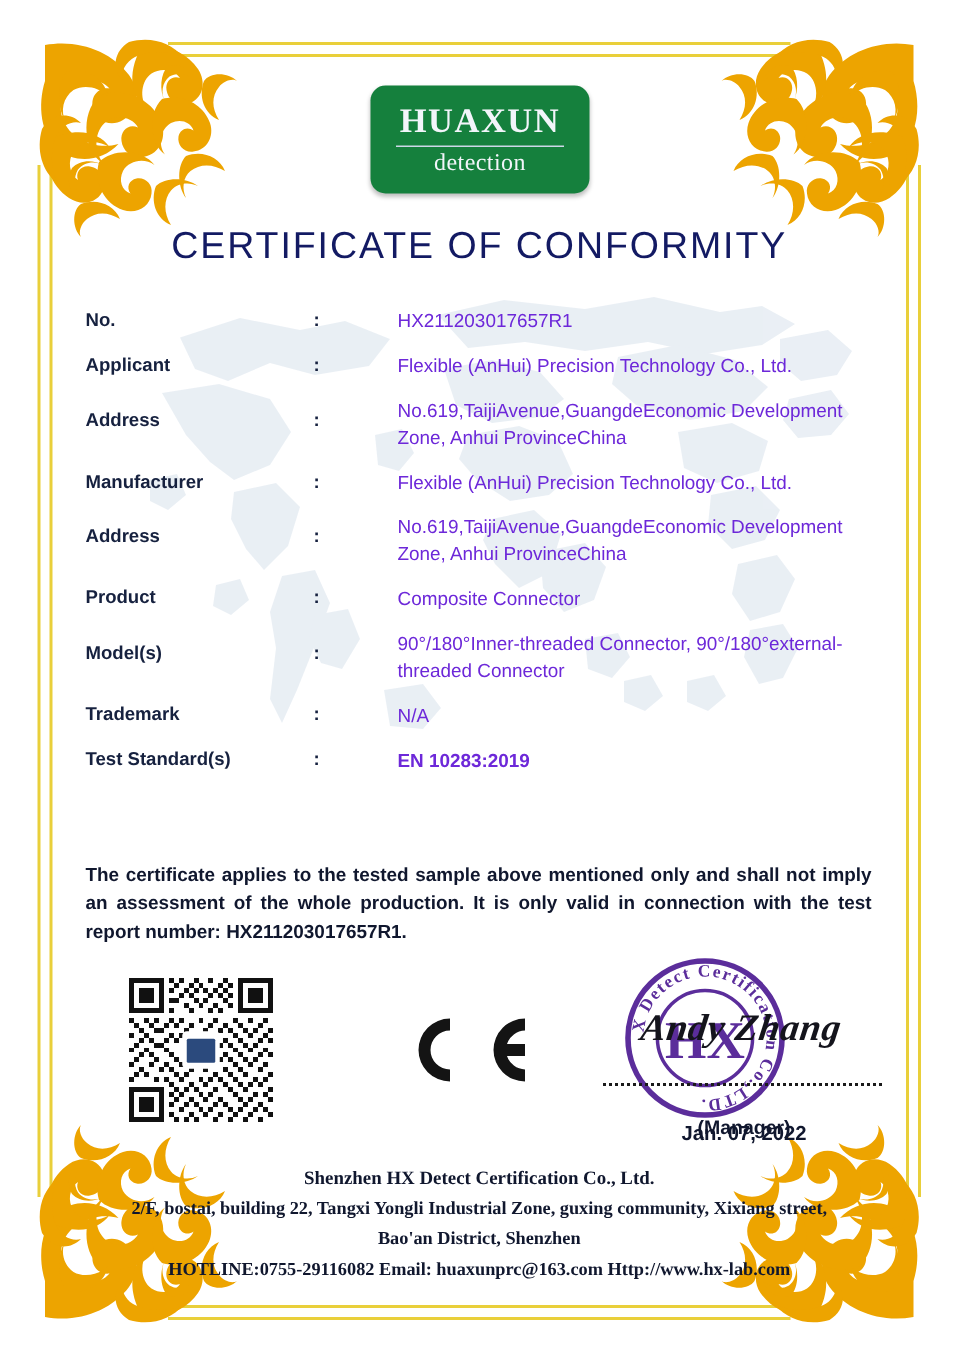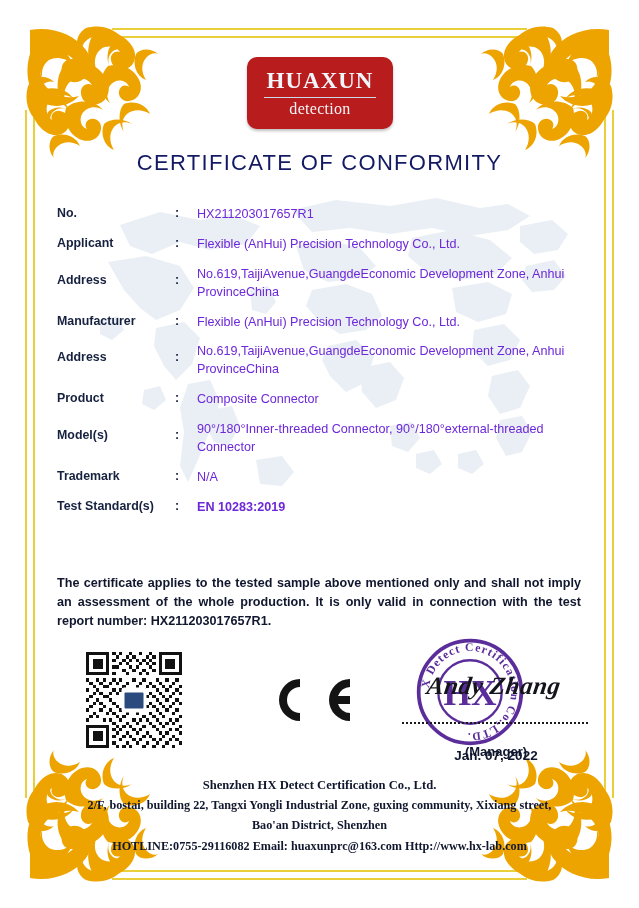--- a/index.html
+++ b/index.html
@@ -27,36 +27,36 @@
   
   .orn{position:absolute;width:150px;height:150px;z-index:4;pointer-events:none;}
   .orn svg{width:100%;height:100%;display:block;}
   .orn-tl{left:8px;top:8px;}
   .orn-tr{right:8px;top:8px;transform:scaleX(-1);}
   .orn-bl{left:8px;bottom:8px;transform:scaleY(-1);}
   .orn-br{right:8px;bottom:8px;transform:scale(-1,-1);}
 
   
   .logo{position:absolute;left:247px;top:57px;width:146px;height:72px;
-        background:#b91c1c;border-radius:10px;z-index:5;
+        background:#15803d;border-radius:10px;z-index:5;
         box-shadow:0 2px 3px rgba(0,0,0,.25);
         display:flex;flex-direction:column;align-items:center;justify-content:center;}
   .logo-top{color:#f2f5fa;font-family:"Liberation Serif",serif;font-size:23px;
             font-weight:700;letter-spacing:1px;line-height:1;padding-bottom:2px;}
   .logo-rule{width:112px;height:1px;background:#cdd8e8;margin:3px 0 3px;}
   .logo-bot{color:#f2f5fa;font-family:"Liberation Serif",serif;font-size:16px;
             line-height:1;letter-spacing:.3px;}
 
   
   .title{position:absolute;left:0;right:0;top:150px;text-align:center;z-index:6;
-         color:#131a63;font-size:22px;font-weight:400;letter-spacing:1.3px;}
+         color:#131a63;font-size:25px;font-weight:400;letter-spacing:1.3px;}
 
   
   .table{position:absolute;left:57px;top:198px;width:525px;z-index:6;}
-  .row{display:flex;align-items:flex-start;margin-bottom:4px;}
+  .row{display:flex;align-items:flex-start;margin-bottom:4px;gap:34px;}
   .row .lbl{width:118px;flex:0 0 118px;font-size:12.4px;font-weight:700;
             color:#16213f;padding-top:8px;}
   .row .col{width:22px;flex:0 0 22px;font-size:12.4px;font-weight:700;
             color:#16213f;padding-top:8px;}
   .row .val{flex:1;font-size:12.6px;color:#6d28d9;padding-top:8px;line-height:1.42;}
   .row.tall .lbl,.row.tall .col{padding-top:15px;}
   .val.bold{font-weight:700;}
 
   
   .para{position:absolute;left:57px;width:524px;z-index:6;font-size:12.6px;

